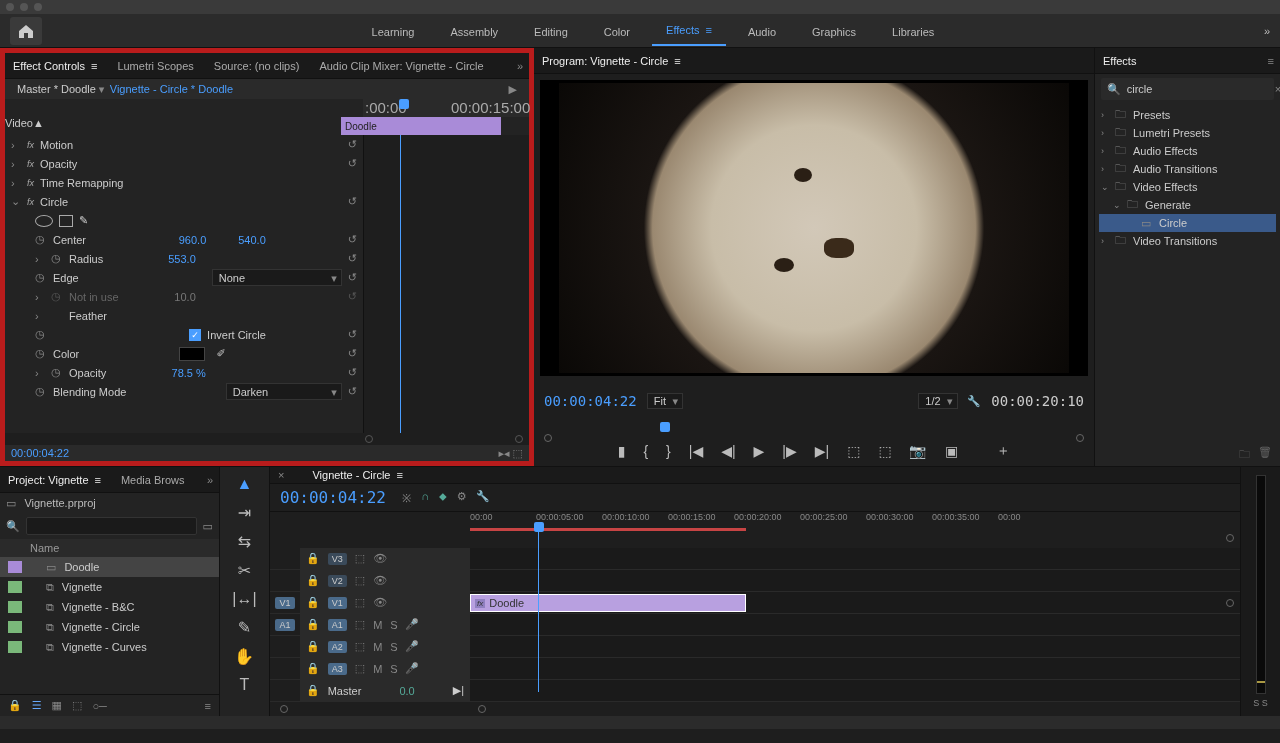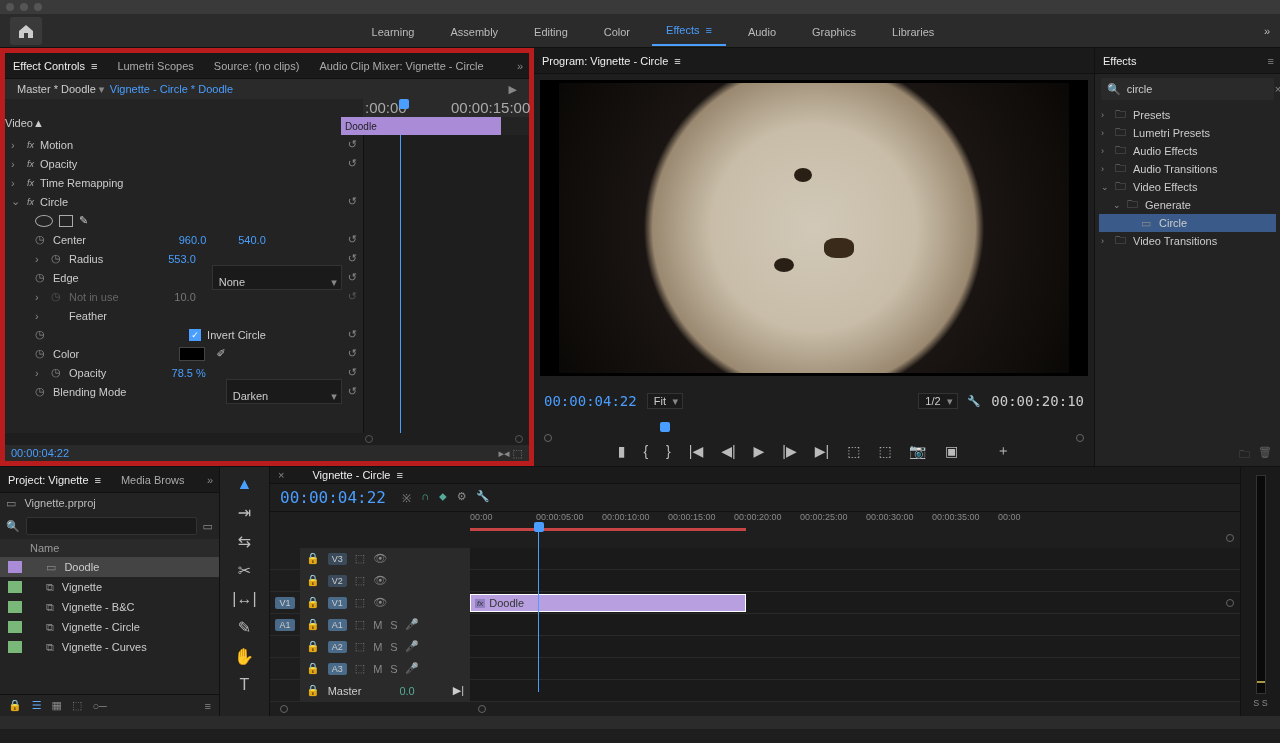--- a/index.html
+++ b/index.html
@@ -44,21 +44,21 @@
 .ec-tl { flex: 1; background: #1e1e1e; position: relative; border-left: 1px solid #111; }
 .ec-tl .playhead-line { position: absolute; left: 36px; top: 0; bottom: 0; width: 1px; background: #4a9eff; }
 .ec-props .row { height: 19px; display: flex; align-items: center; padding: 0 6px; gap: 6px; }
 .ec-props .row .arrow { width: 10px; color: #888; }
 .ec-props .row .fx { font-size: 9px; color: #aaa; font-style: italic; }
 .ec-props .row .kf { width: 12px; color: #888; }
 .ec-props .row .label { flex: 0 0 auto; color: #ccc; }
 .ec-props .row .val { color: #4a9eff; }
 .ec-props .row .val.dim { color: #777; }
 .ec-props .row .reset { margin-left: auto; color: #888; }
-.ec-props .row .sel { background: #1a1a1a; border: 1px solid #333; padding: 10px 18px 1px 6px; color: #ccc; position: relative; width: 130px; }
+.ec-props .row .sel { background: #1a1a1a; border: 1px solid #333; padding: 2px 18px 1px 6px; color: #ccc; position: relative; width: 130px; }
 .ec-props .row .sel::after { content: '▾'; position: absolute; right: 4px; color: #888; }
 .ec-props .row .swatch { width: 26px; height: 14px; border: 1px solid #444; }
 .ec-props .row .cb { width: 12px; height: 12px; background: #4a9eff; display: flex; align-items: center; justify-content: center; color: #fff; font-size: 9px; }
 .ec-props .indent { padding-left: 30px; }
 .ec-footer { height: 16px; background: #2a2a2a; display: flex; align-items: center; padding: 0 6px; font-size: 10px; }
 .ec-footer .tc { color: #4a9eff; }
 
 
 .prog-canvas { flex: 1; background: #000; display: flex; align-items: center; justify-content: center; position: relative; margin: 6px; }
 .prog-canvas .vignette { width: 510px; height: 290px; background: radial-gradient(circle at 50% 50%, #d2c8b8 0%, #c8bda8 35%, #9a8870 55%, #1a1512 58%, #0a0806 100%); position: relative; }

